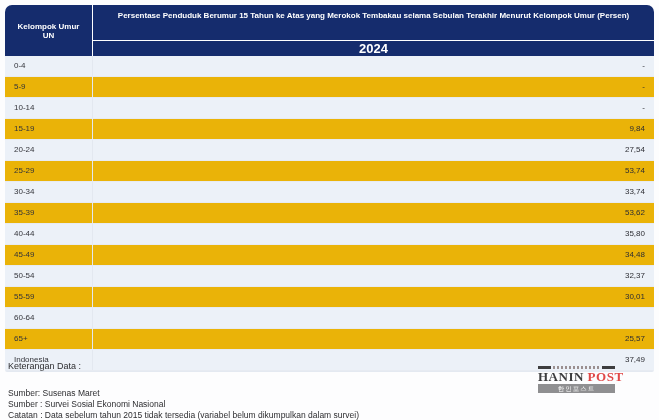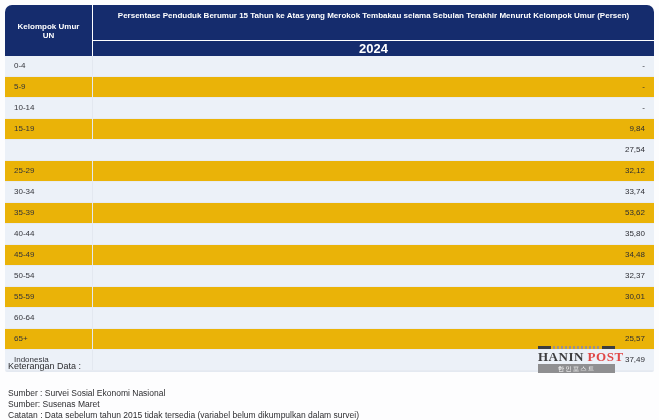--- a/index.html
+++ b/index.html
@@ -62,21 +62,21 @@
   }
 
   
   .notes { position: absolute; left: 8px; top: 361px; color: #2e2e31; }
   .notes-heading { font-size: 9px; margin-bottom: 17px; }
   .notes-line { font-size: 8.5px; line-height: 11px; white-space: nowrap; }
 
   
   .logo {
     position: absolute;
-    right: 44px; top: 345px;
+    right: 44px; top: 365px;
     width: 77px;
     text-align: center;
   }
   .logo-top { display: flex; align-items: center; gap: 2px; height: 5px; }
   .logo-top .bar { flex: 0 0 13px; height: 3px; background: #3d3d3f; }
   .logo-top .tagline {
     flex: 1; height: 3px;
     background: repeating-linear-gradient(90deg, #9a8f90 0 2px, transparent 2px 4px);
   }
   .logo-name {
@@ -116,25 +116,26 @@
     </div>
     <div class="row alt">
       <div class="cell-label">10-14</div>
       <div class="cell-value">-</div>
     </div>
     <div class="row">
       <div class="cell-label">15-19</div>
       <div class="cell-value">9,84</div>
     </div>
     <div class="row alt">
+      <div class="cell-label">20-24</div>
       <div class="cell-value">27,54</div>
     </div>
     <div class="row">
       <div class="cell-label">25-29</div>
-      <div class="cell-value">32,12</div>
+      <div class="cell-value">53,74</div>
     </div>
     <div class="row alt">
       <div class="cell-label">30-34</div>
       <div class="cell-value">33,74</div>
     </div>
     <div class="row">
       <div class="cell-label">35-39</div>
       <div class="cell-value">53,62</div>
     </div>
     <div class="row alt">
@@ -162,22 +163,22 @@
     </div>
     <div class="row alt">
       <div class="cell-label">Indonesia</div>
       <div class="cell-value">37,49</div>
     </div>
   </div>
 </div>
 
 <div class="notes">
   <div class="notes-heading">Keterangan Data :</div>
+  <div class="notes-line">Sumber: Susenas Maret</div>
   <div class="notes-line">Sumber : Survei Sosial Ekonomi Nasional</div>
-  <div class="notes-line">Sumber: Susenas Maret</div>
   <div class="notes-line">Catatan : Data sebelum tahun 2015 tidak tersedia (variabel belum dikumpulkan dalam survei)</div>
 </div>
 
 <div class="logo">
   <div class="logo-top">
     <span class="bar"></span>
     <span class="tagline"></span>
     <span class="bar"></span>
   </div>
   <div class="logo-name">

